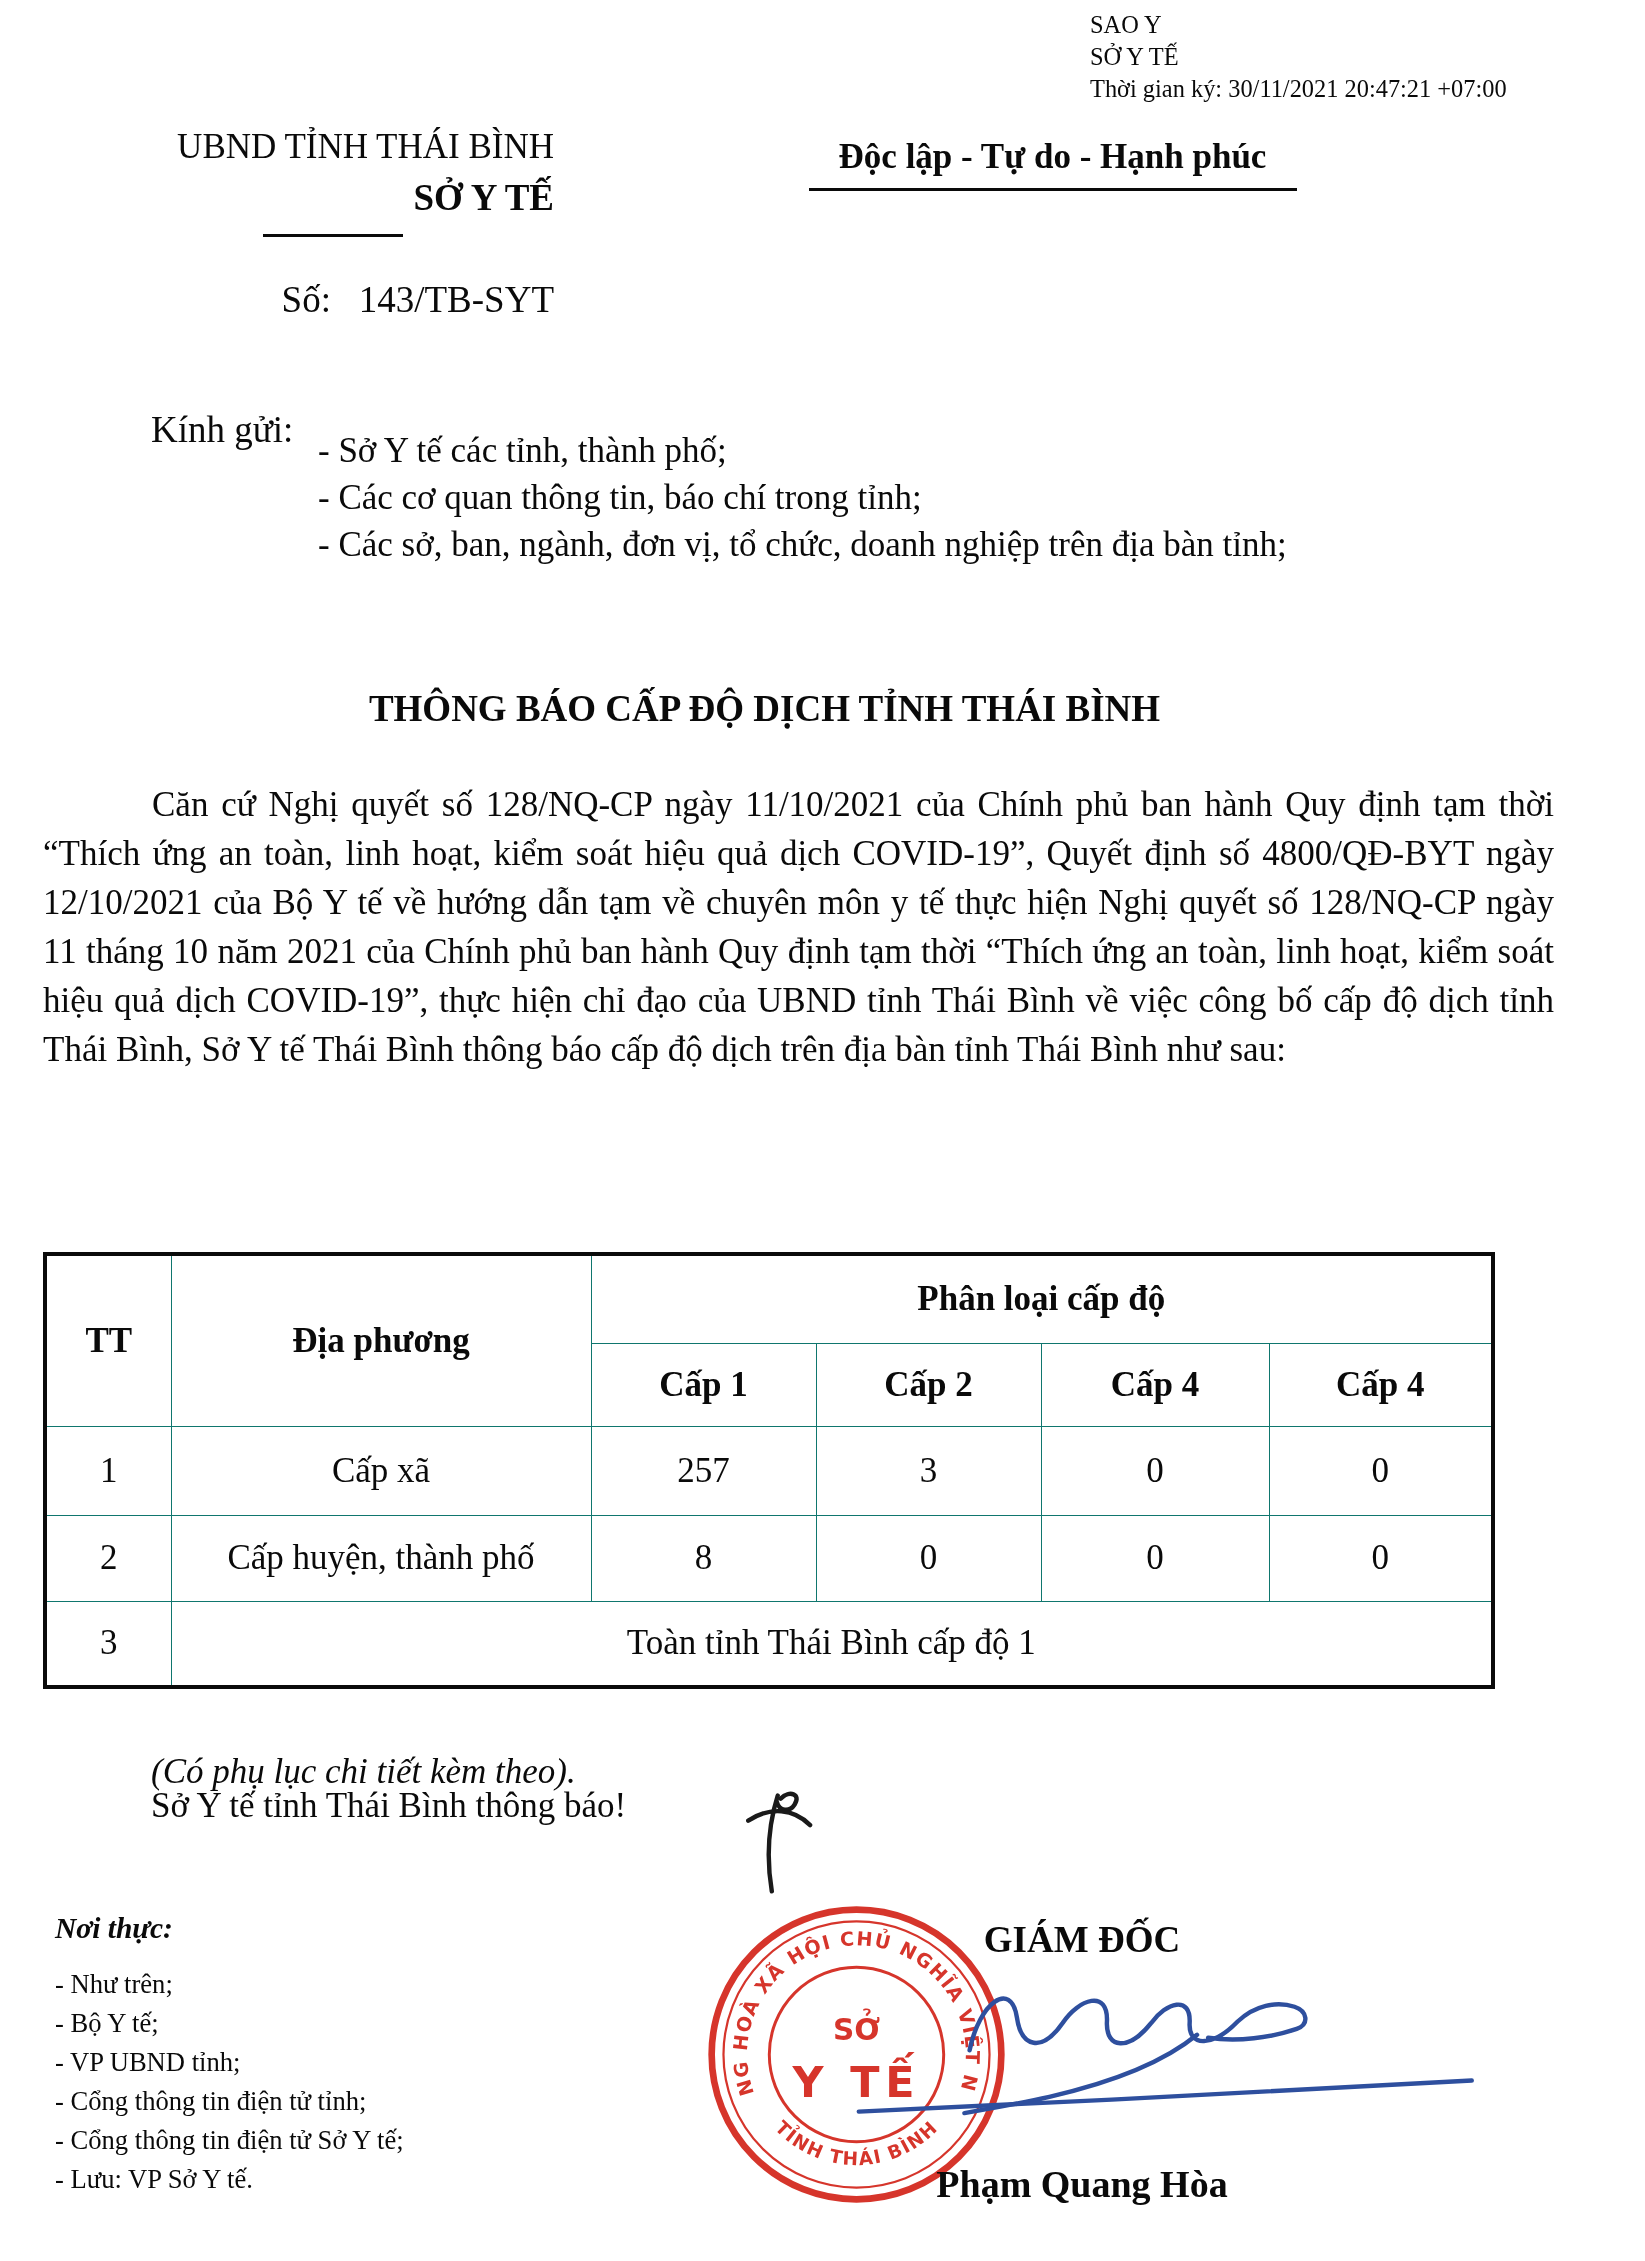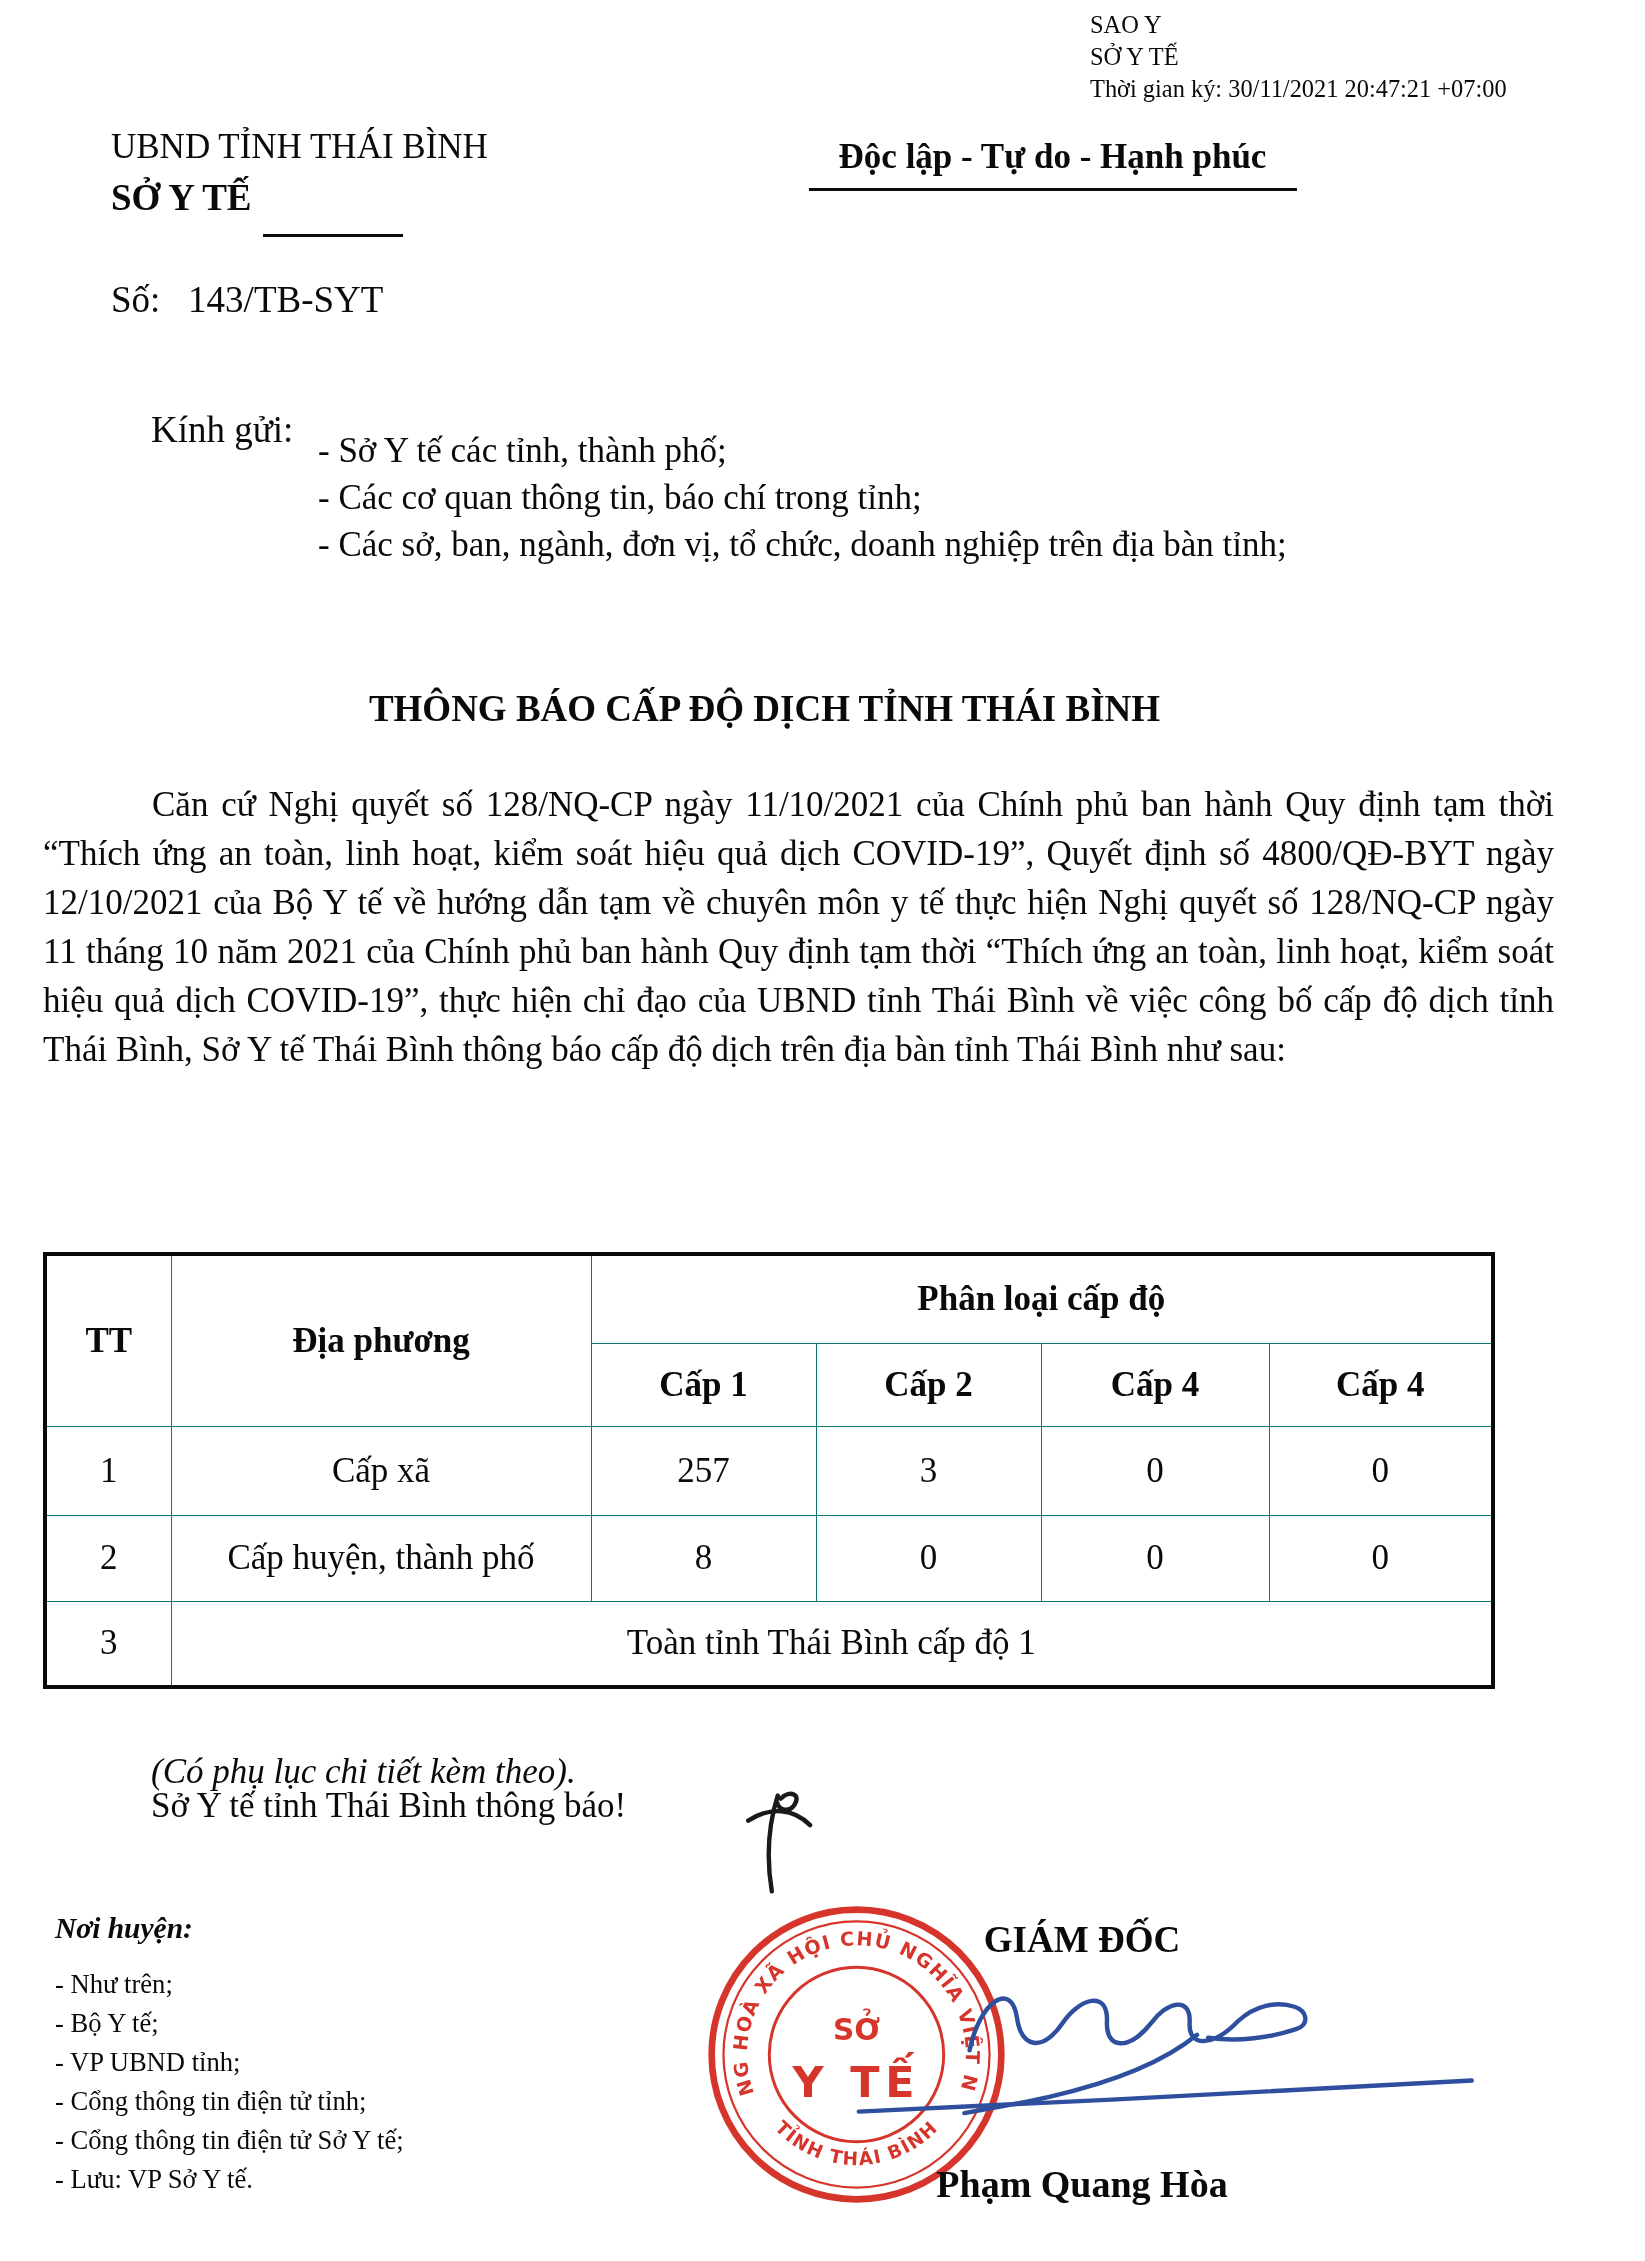--- a/index.html
+++ b/index.html
@@ -6,21 +6,21 @@
   html,body{margin:0;padding:0;}
   body{
     width:1646px;height:2261px;position:relative;background:#ffffff;
     font-family:"Liberation Serif","DejaVu Serif",serif;color:#0a0a0a;
     -webkit-font-smoothing:antialiased;
   }
   .abs{position:absolute;}
   
   .cert{left:1090px;top:8.9px;font-size:24.4px;line-height:32px;white-space:nowrap;}
   
-  .issuer{left:111px;top:127px;width:443px;text-align:left;}
+  .issuer{left:111px;top:127px;width:443px;text-align:right;}
   .issuer .parent{font-size:35px;}
   .issuer .office{font-size:37px;font-weight:bold;margin-top:8.9px;}
   .issuer .rule{width:140px;height:3.7px;background:#0a0a0a;margin:14.8px auto 0;}
   .issuer .num{font-size:37px;margin-top:41px;white-space:pre;}
   
   .republic{left:676px;top:127px;width:753px;text-align:center;}
   .republic .l1{font-size:34px;font-weight:bold;white-space:nowrap;}
   .republic .l2{font-size:35px;font-weight:bold;margin-top:10.3px;}
   .republic .rule{width:488px;height:3.7px;background:#0a0a0a;margin:10.3px auto 0;}
   .republic .dateline{font-size:35px;font-style:italic;margin-top:37px;white-space:pre;}
@@ -133,21 +133,21 @@
 
 <svg class="abs pen-mark" width="81" height="111" viewBox="0 0 110 150">
   <g fill="none" stroke="#1a1a1a" stroke-width="6" stroke-linecap="round">
     <path d="M 62,14 C 74,2 90,8 81,22 C 74,33 60,31 57,19"></path>
     <path d="M 18,44 C 48,24 80,28 102,50"></path>
     <path d="M 58,10 C 46,48 42,92 50,140"></path>
   </g>
 </svg>
 
 <div class="abs distribution">
-  <div class="lbl">Nơi huyện:</div>
+  <div class="lbl">Nơi thực:</div>
   <div class="items">
     <div>- Như trên;</div>
     <div>- Bộ Y tế;</div>
     <div>- VP UBND tỉnh;</div>
     <div>- Cổng thông tin điện tử tỉnh;</div>
     <div>- Cổng thông tin điện tử Sở Y tế;</div>
     <div>- Lưu: VP Sở Y tế.</div>
   </div>
 </div>
 

